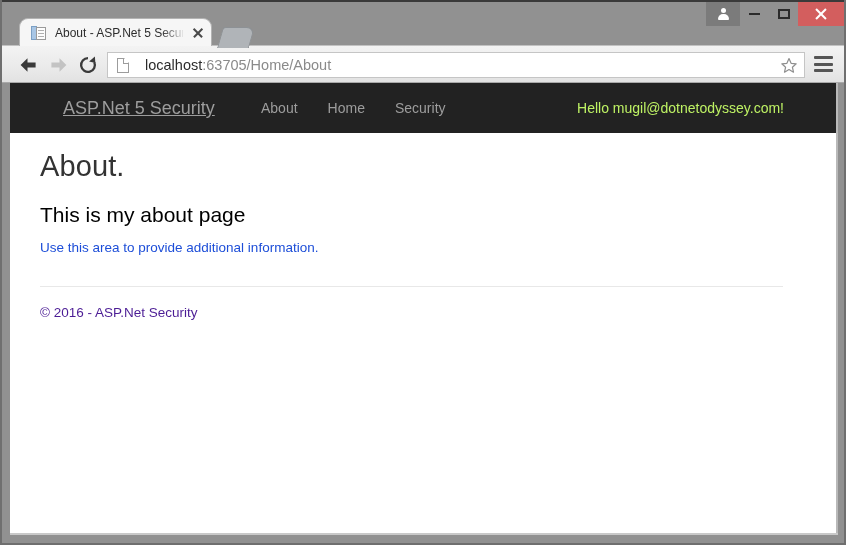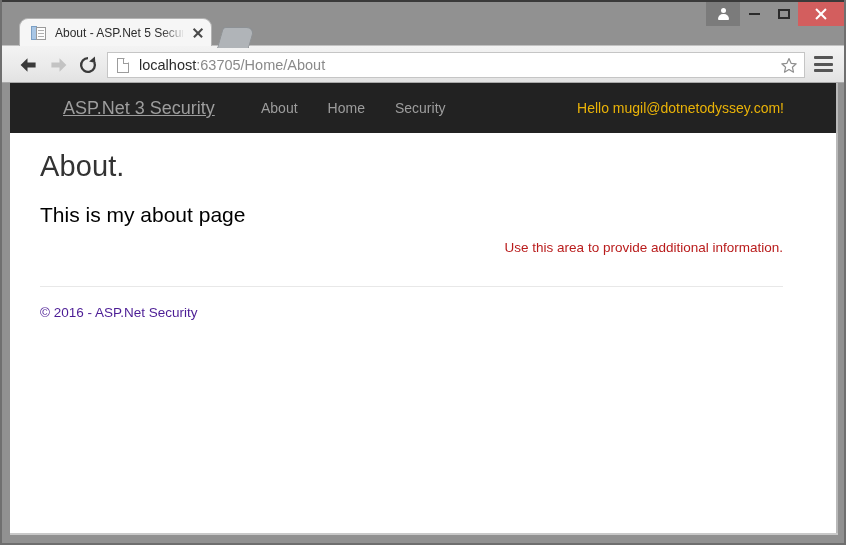--- a/index.html
+++ b/index.html
@@ -268,21 +268,21 @@
     position: absolute;
     right: -1px; top: -1px;
     width: 6px; height: 6px;
     border-left: 1px solid #9c9c9c;
     border-bottom: 1px solid #9c9c9c;
     transform: rotate(0deg);
     box-sizing: border-box;
     background: transparent;
   }
   .omni-url {
-    margin-left: 10px;
+    margin-left: 16px;
     font-size: 14.5px;
     color: #8a8a8a;
     white-space: nowrap;
   }
   .omni-url .host {
     color: #2b2b2b;
   }
   .star-btn {
     position: absolute;
     right: 6px; top: 4px;
@@ -348,21 +348,21 @@
   .nav-right {
     position: absolute;
     right: 37px; top: 0;
     display: flex;
   }
   .nav-right a {
     display: block;
     line-height: 50px;
     padding: 0 15px;
     font-size: 14px;
-    color: #eab308;
+    color: #bef264;
     text-decoration: none;
     white-space: nowrap;
   }
 
   
   .container {
     position: relative;
     padding-left: 30px;
     padding-right: 53px;
   }
@@ -378,22 +378,21 @@
     margin: 0;
     padding-top: 20px;
     font-size: 21px;
     font-weight: normal;
     color: #000000;
   }
   .body-text {
     margin: 0;
     padding-top: 13px;
     font-size: 13.5px;
-    color: #b91c1c;
-    text-align: right;
+    color: #1d4ed8;
   }
   .divider {
     margin: 0;
     margin-top: 31px;
     border: none;
     border-top: 1px solid #e8e8e8;
   }
   .footer-text {
     margin: 0;
     padding-top: 18px;
@@ -489,21 +488,21 @@
       <span></span>
       <span></span>
       <span></span>
     </div>
   </div>
 
   <div class="viewport">
 
     <div class="navbar">
       <div class="navbar-inner">
-        <a class="brand" href="#">ASP.Net 3 Security</a>
+        <a class="brand" href="#">ASP.Net 5 Security</a>
 
         <div class="nav-links">
           <a href="#">About</a>
           <a href="#">Home</a>
           <a href="#">Security</a>
         </div>
 
         <div class="nav-right">
           <a href="#">Hello mugil@dotnetodyssey.com!</a>
         </div>

